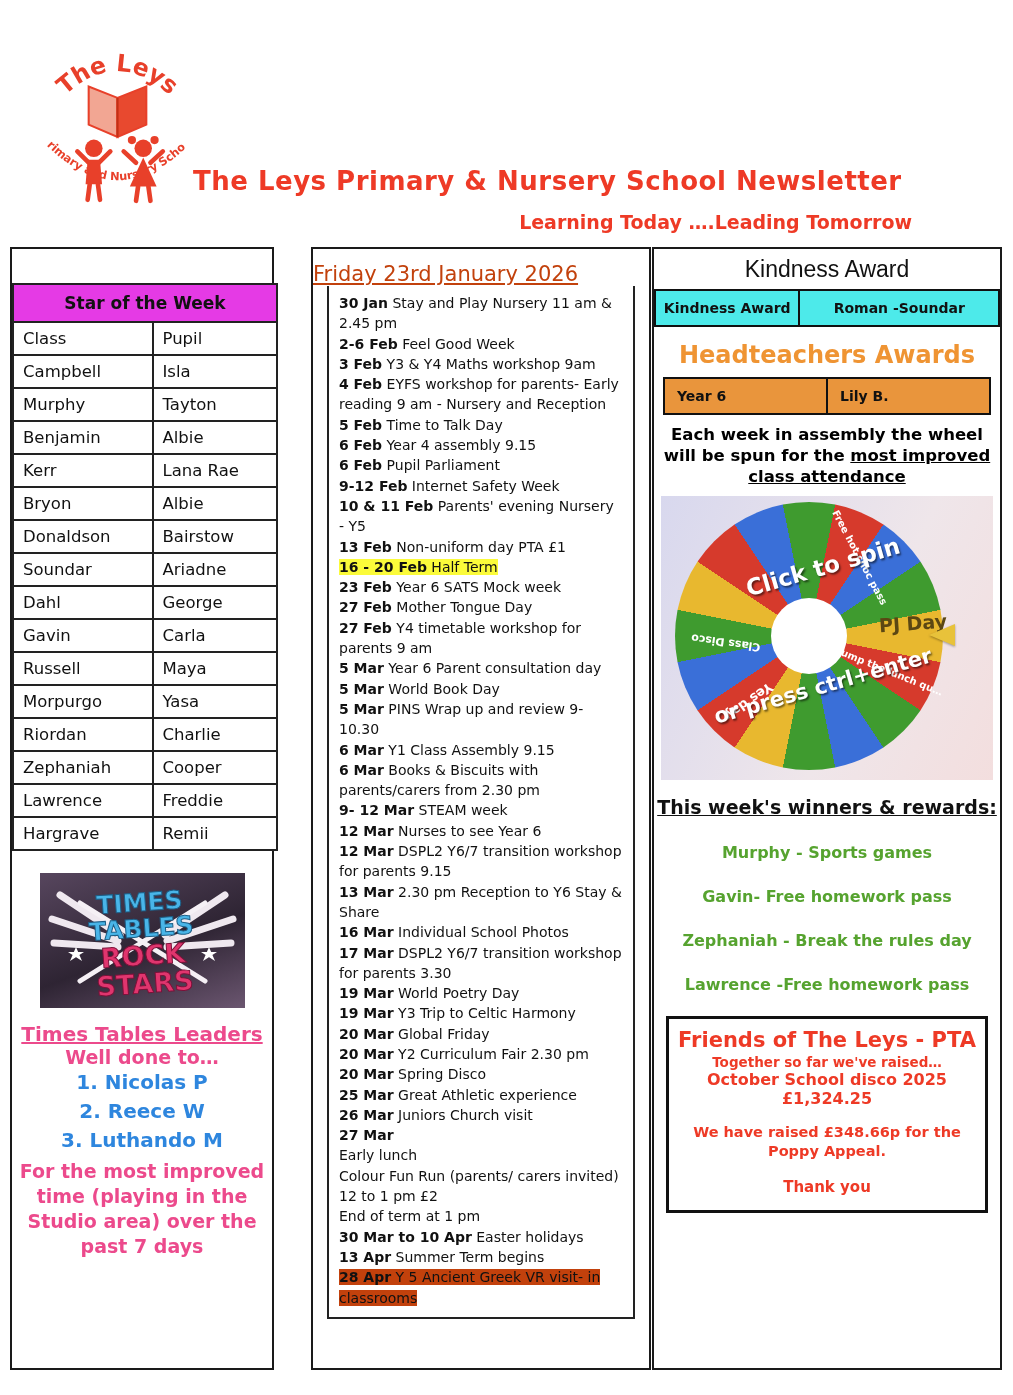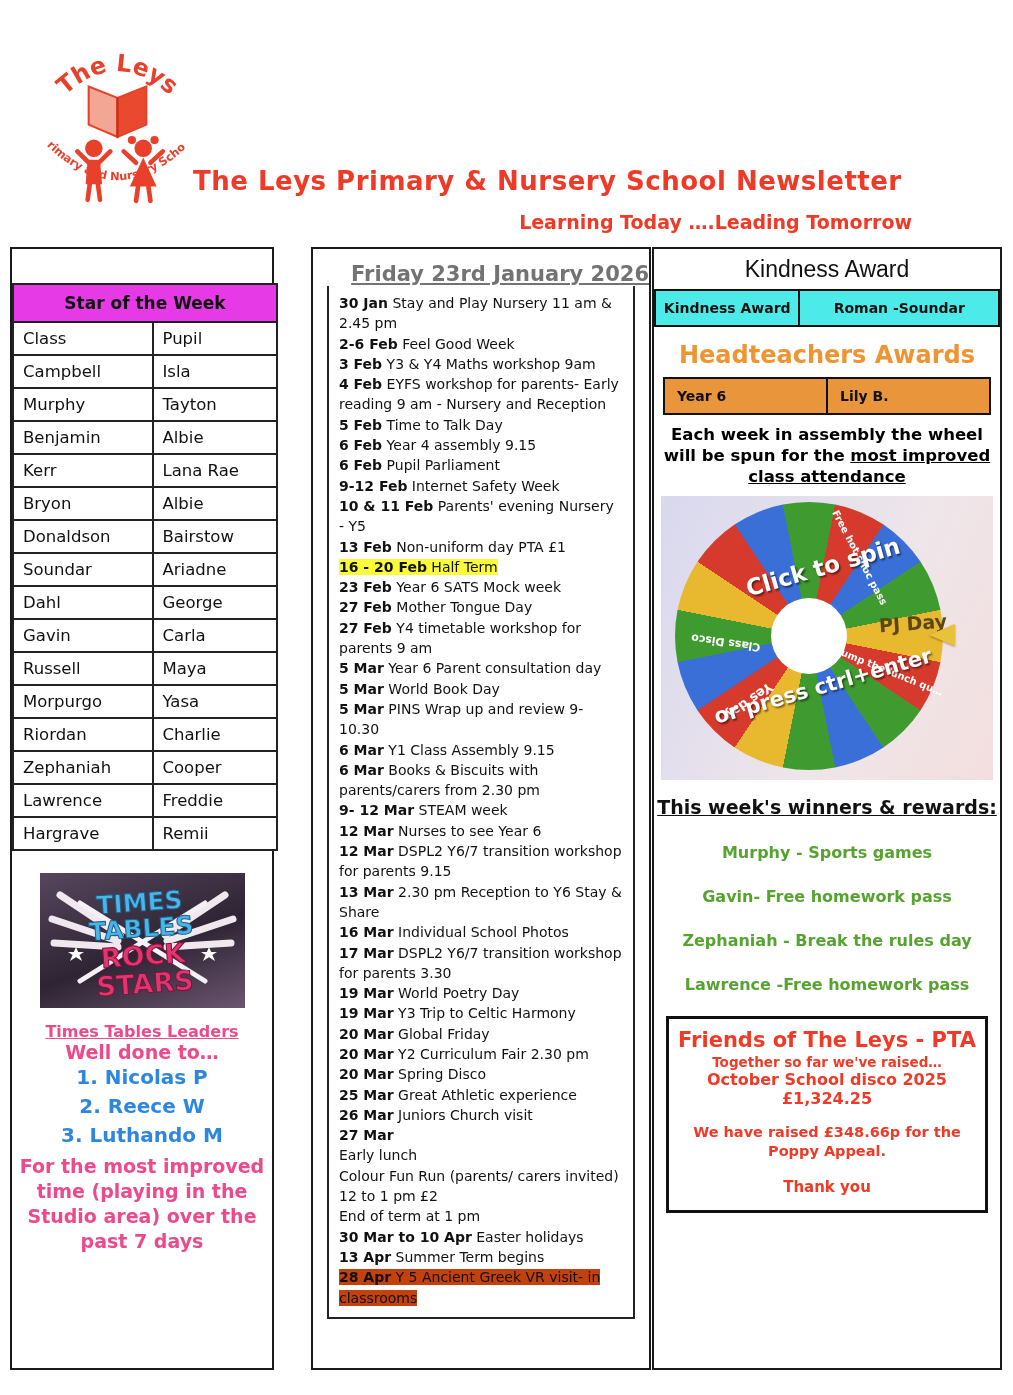--- a/index.html
+++ b/index.html
@@ -23,30 +23,30 @@
   
   .star-table{border-collapse:collapse;margin:34px auto 0;width:266px;}
   .star-table th,.star-table td{border:2px solid #222;padding:6px 9px;
        font-size:16.5px;text-align:left;font-weight:normal;background:#fff;}
   .star-table th.magenta{background:#e53ae5;font-weight:bold;text-align:center;
        font-size:17px;padding:8px 4px;}
 
   
   .ttrs{width:205px;height:135px;margin:22px auto 0;position:relative;
         background:linear-gradient(160deg,#57465e 0%,#2e2433 55%,#6b5670 100%);}
-  .tt-head{margin-top:14px;text-align:center;font-size:16px;font-weight:bold;
+  .tt-head{margin-top:14px;text-align:center;font-size:20px;font-weight:bold;
            color:#ec4a8c;text-decoration:underline;}
   .tt-sub{text-align:center;font-size:19px;font-weight:bold;color:#ec4a8c;}
   .tt-leader{text-align:center;font-size:20px;font-weight:bold;color:#2e86de;line-height:1.45;}
   .tt-foot{margin-top:4px;text-align:center;font-size:19px;font-weight:bold;
            color:#ec4a8c;line-height:1.32;padding:0 2px;}
 
   
-  .mid-title{margin-top:13px;text-align:right;font-size:21px;font-weight:bold;
-             color:#737373;text-decoration:underline;}
+  .mid-title{margin-top:13px;text-align:left;font-size:21px;font-weight:normal;
+             color:#c2410c;text-decoration:underline;}
   .dates-head{margin:15px 14px 0;border:2px solid #222;background:#f7f73f;
               text-align:center;font-weight:bold;font-size:14.5px;padding:7px 5px;line-height:1.32;}
   .dates-list{margin:0 14px 10px;border:2px solid #222;border-top:none;
               padding:7px 10px 9px;font-size:14px;line-height:20.3px;}
   .dline b{font-weight:bold;}
   .hl-yellow{background:#fbfb3a;}
   .hl-grey{background:#c2410c;}
 
   
   .ka-title{margin-top:7px;text-align:center;font-size:23px;color:#111;

